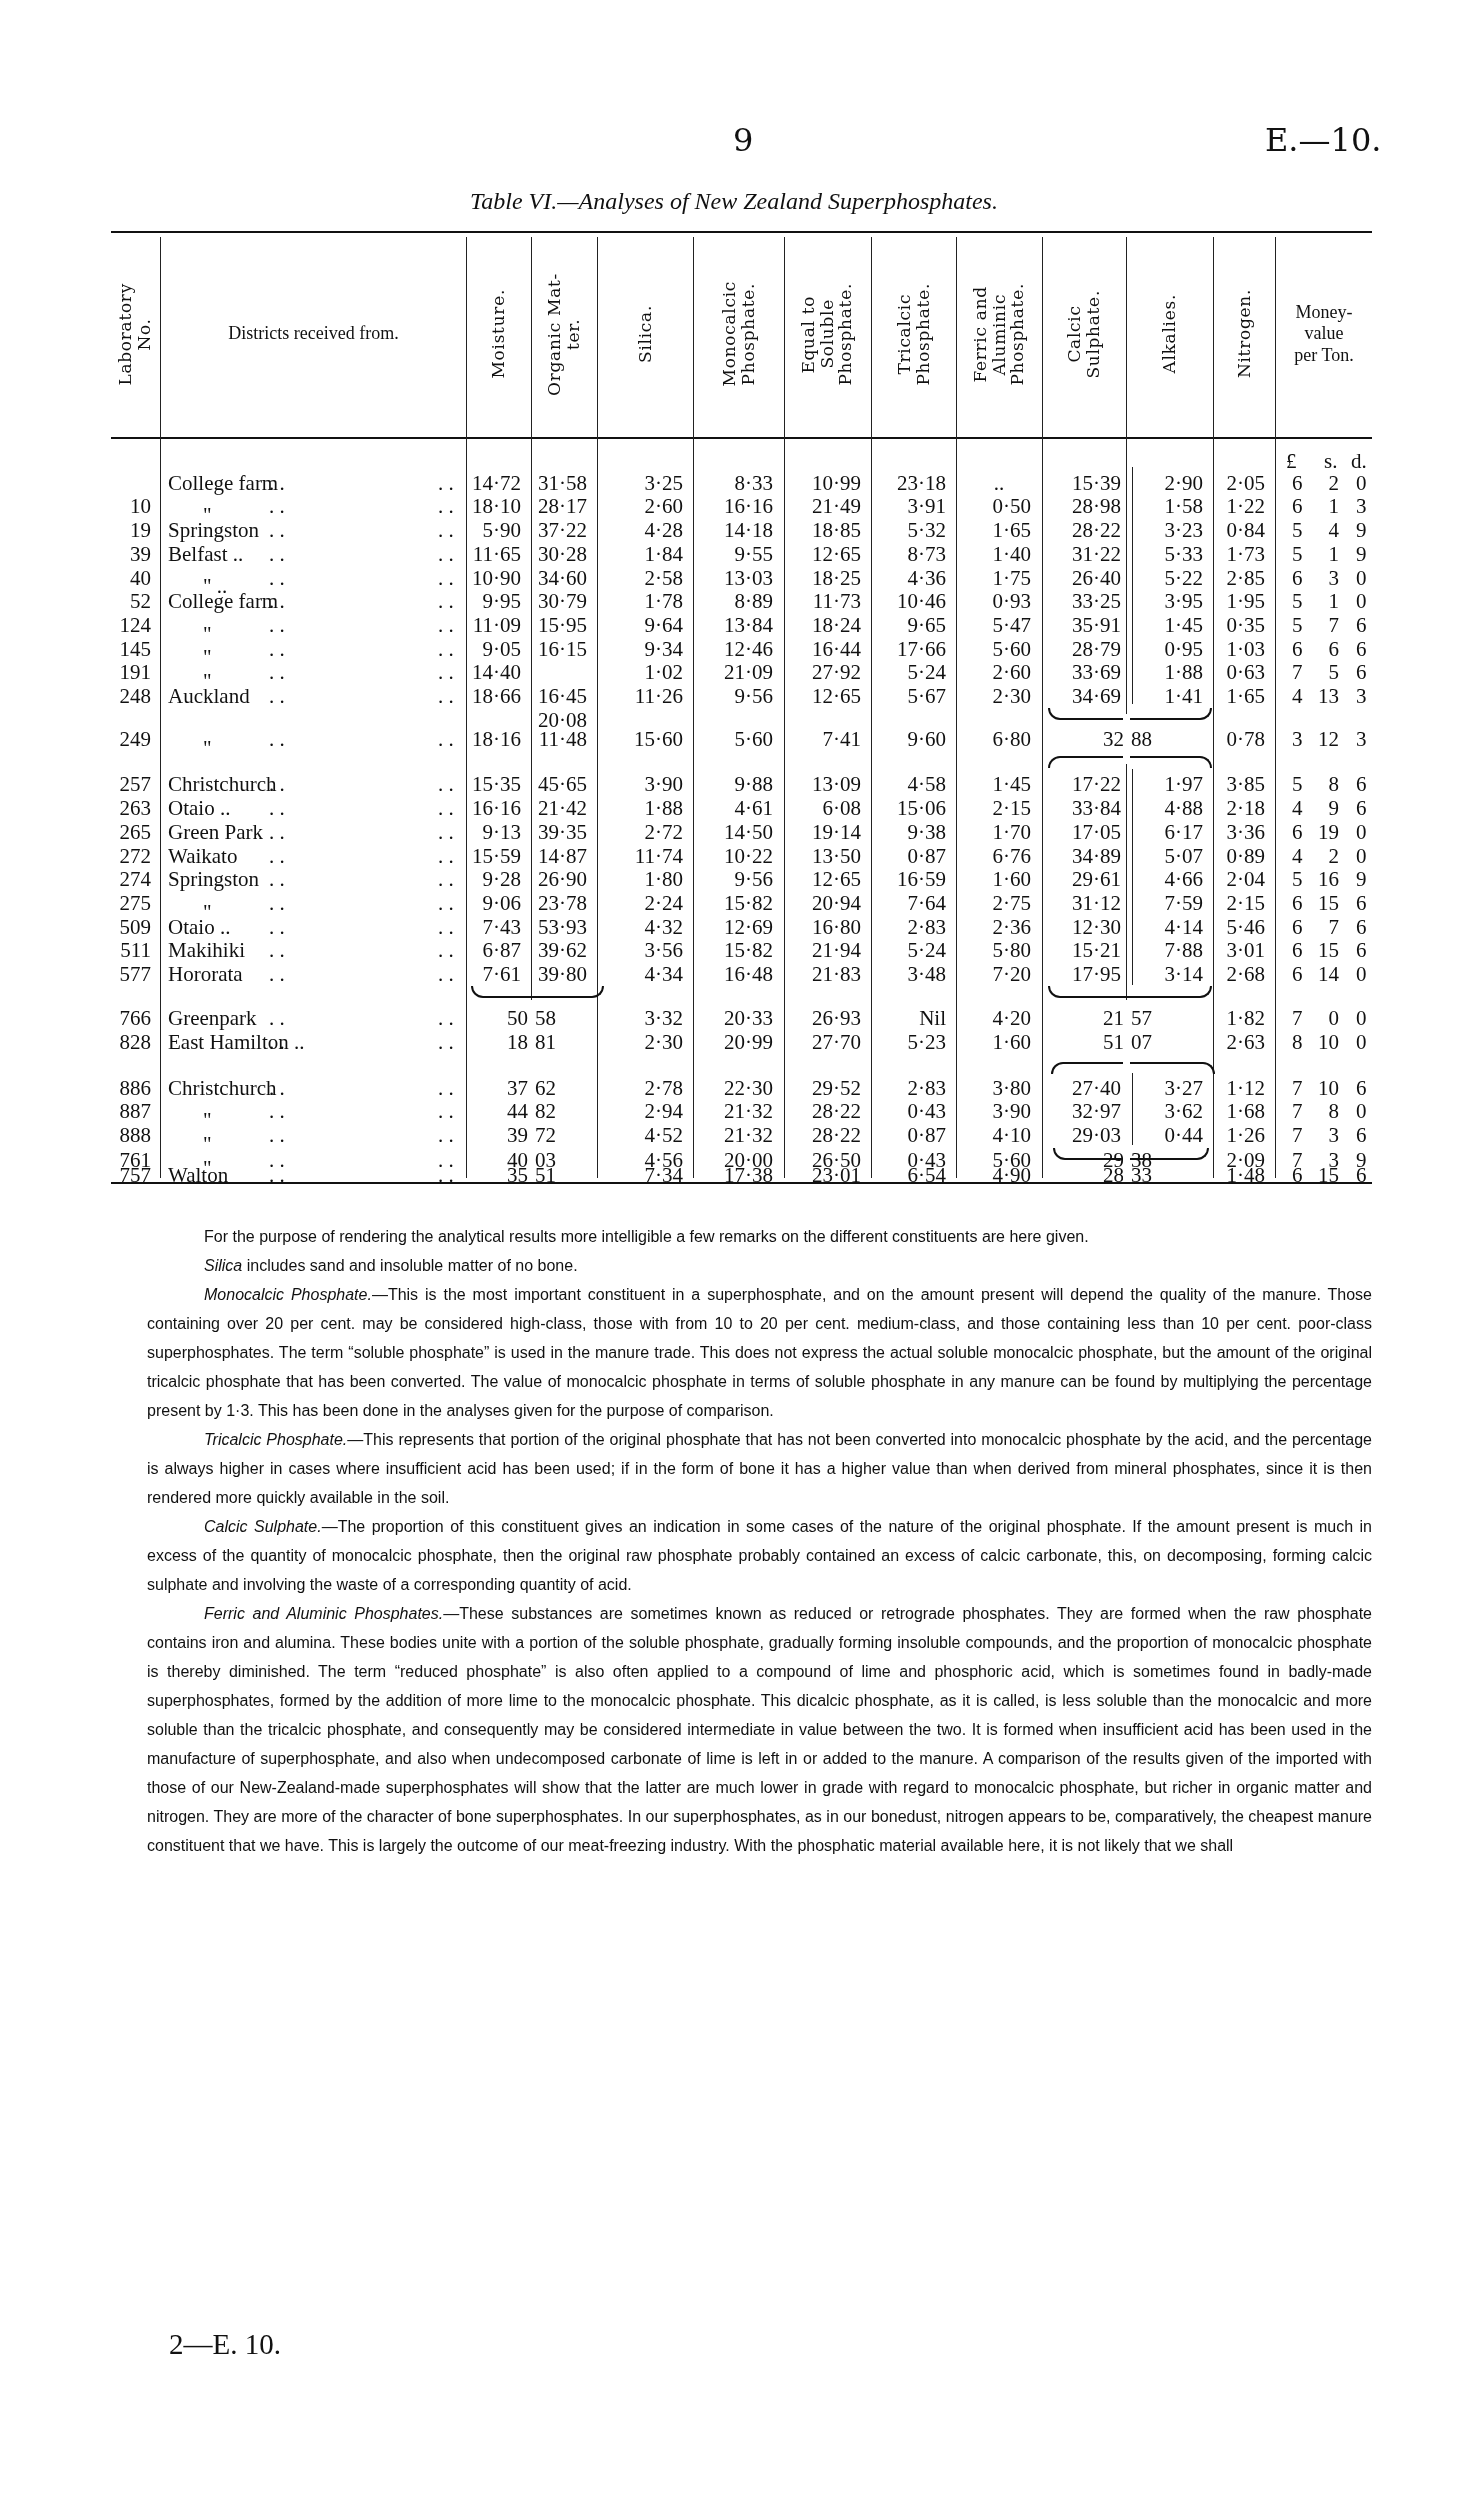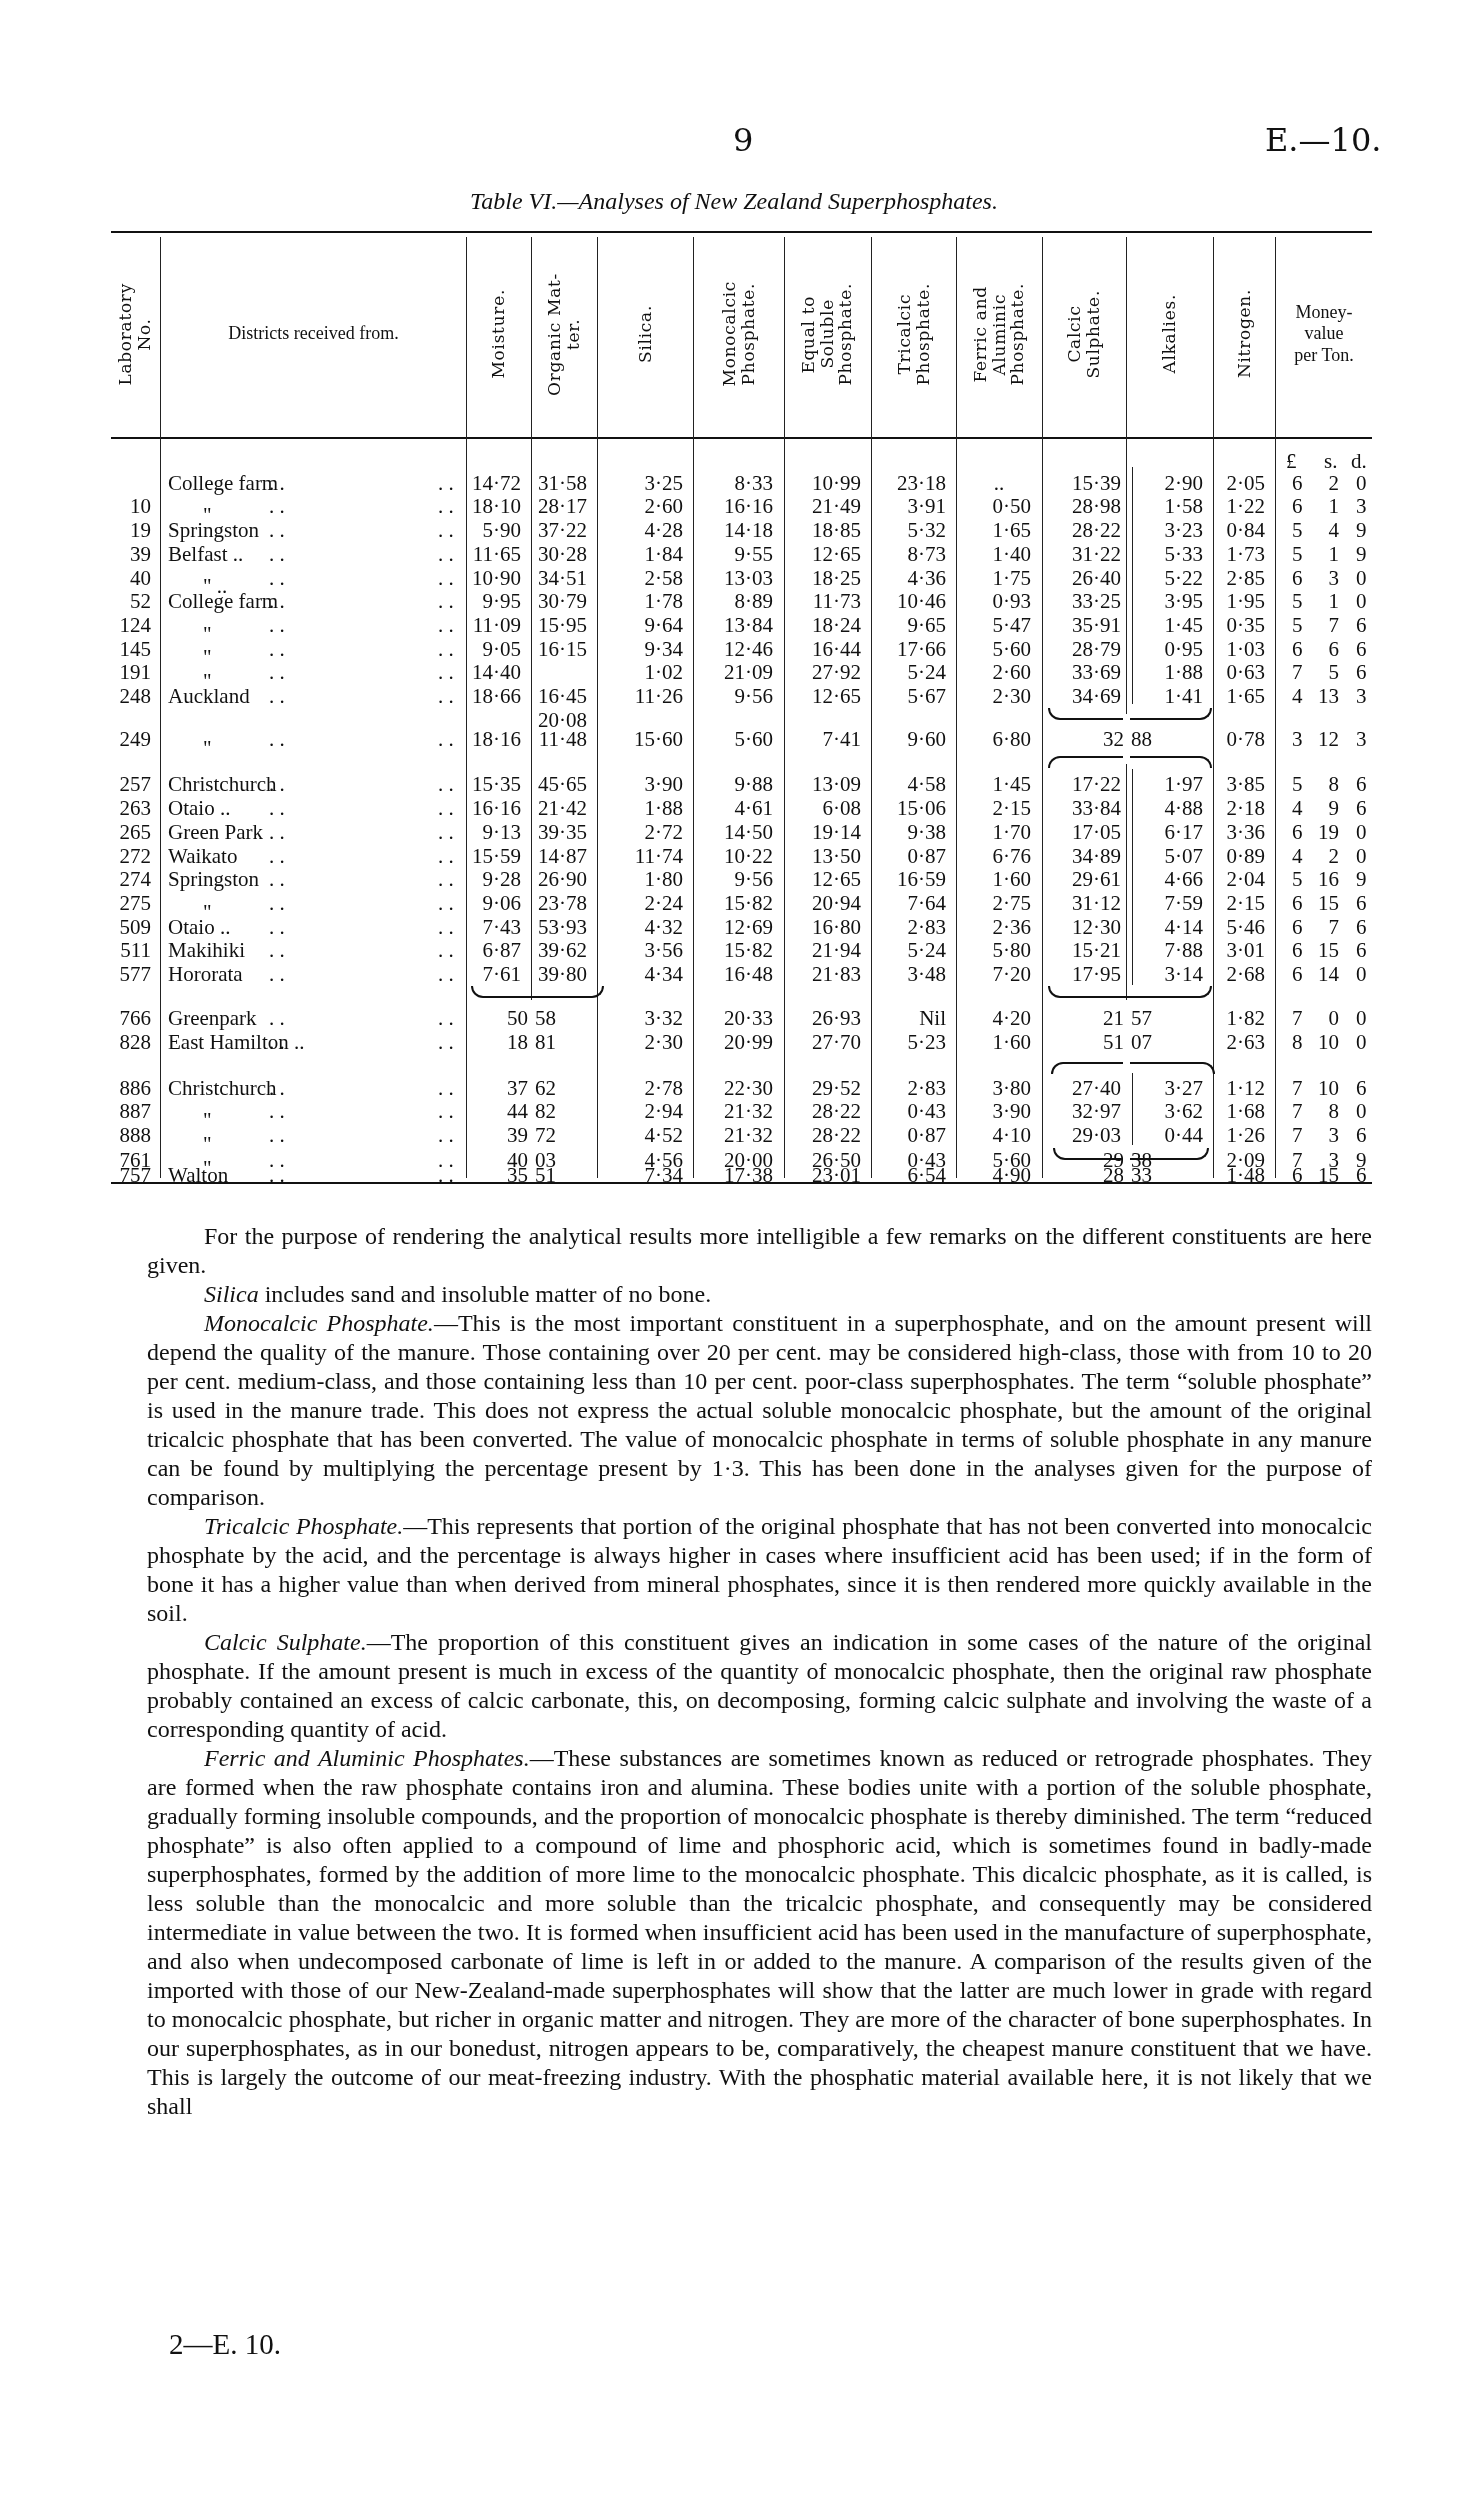--- a/index.html
+++ b/index.html
@@ -12,21 +12,21 @@
   .vline { position:absolute; width:1.4px; background:#222; }
   .hdr { position:absolute; top:237px; height:194px; display:flex; align-items:center; justify-content:center; }
   .rot { writing-mode:vertical-rl; transform:rotate(180deg); font-size:17px; line-height:18.7px; text-align:center; white-space:pre-line; letter-spacing:0.7px; }
   .hdr-plain { font-size:18px; text-align:center; white-space:pre-line; line-height:21.6px; font-family:"Liberation Serif", serif; }
   .cell { position:absolute; font-size:21px; line-height:24.4px; font-family:"Liberation Serif", serif; white-space:nowrap; }
   .num { text-align:right; }
   .ctr { text-align:center; }
   .dots { position:absolute; font-size:21px; font-family:"Liberation Serif", serif; }
   .brace { position:absolute; height:10px; border:2.2px solid #111; border-top:none; border-radius:0 0 21.6px 21.6px; }
   .brace.up { border-top:2.2px solid #111; border-bottom:none; border-radius:21.6px 21.6px 0 0; }
-  #body-text { position:absolute; left:147px; top:1222px; width:1225px; font-family:Liberation Serif, serif; font-size:24px; line-height:29px; text-align:justify; }
+  #body-text { position:absolute; left:147px; top:1222px; width:1225px; font-family:Liberation Sans, sans-serif; font-size:16px; line-height:29px; text-align:justify; }
   #body-text p { margin:0; text-indent:57px; }
   #body-text em { font-style:italic; }
   #footer { left:169px; top:2328px; font-size:29px; font-family:"Liberation Serif", serif; }
 </style>
 </head>
 <body>
 
 <div class="abs" id="pageno">9</div>
 <div class="abs" id="docref">E.—10.</div>
 <div class="abs" id="title">Table VI.—Analyses of New Zealand Superphosphates.</div>
@@ -166,21 +166,21 @@
     <div class="cell num" style="left: 1126px; width: 77px; top: 542px;">5·33</div>
     <div class="cell num" style="left: 1213px; width: 52px; top: 542px;">1·73</div>
     <div class="cell num" style="left: 1281px; width: 21.6px; top: 542px;">5</div>
     <div class="cell num" style="left: 1309px; width: 30px; top: 542px;">1</div>
     <div class="cell num" style="left: 1345px; width: 21.6px; top: 542px;">9</div>
     <div class="cell num" style="left: 111px; width: 40px; top: 566px;">40</div>
     <div class="cell" style="left: 203px; top: 574px;">"  ..</div>
     <div class="dots" style="left: 269px; top: 566px;">. .</div>
     <div class="dots" style="left: 438px; top: 566px;">. .</div>
     <div class="cell num" style="left: 466px; width: 55px; top: 566px;">10·90</div>
-    <div class="cell num" style="left: 531px; width: 56px; top: 566px;">34·51</div>
+    <div class="cell num" style="left: 531px; width: 56px; top: 566px;">34·60</div>
     <div class="cell num" style="left: 597px; width: 86px; top: 566px;">2·58</div>
     <div class="cell num" style="left: 693px; width: 80px; top: 566px;">13·03</div>
     <div class="cell num" style="left: 784px; width: 77px; top: 566px;">18·25</div>
     <div class="cell num" style="left: 871px; width: 75px; top: 566px;">4·36</div>
     <div class="cell num" style="left: 956px; width: 75px; top: 566px;">1·75</div>
     <div class="cell num" style="left: 1042px; width: 79px; top: 566px;">26·40</div>
     <div class="cell num" style="left: 1126px; width: 77px; top: 566px;">5·22</div>
     <div class="cell num" style="left: 1213px; width: 52px; top: 566px;">2·85</div>
     <div class="cell num" style="left: 1281px; width: 21.6px; top: 566px;">6</div>
     <div class="cell num" style="left: 1309px; width: 30px; top: 566px;">3</div>

